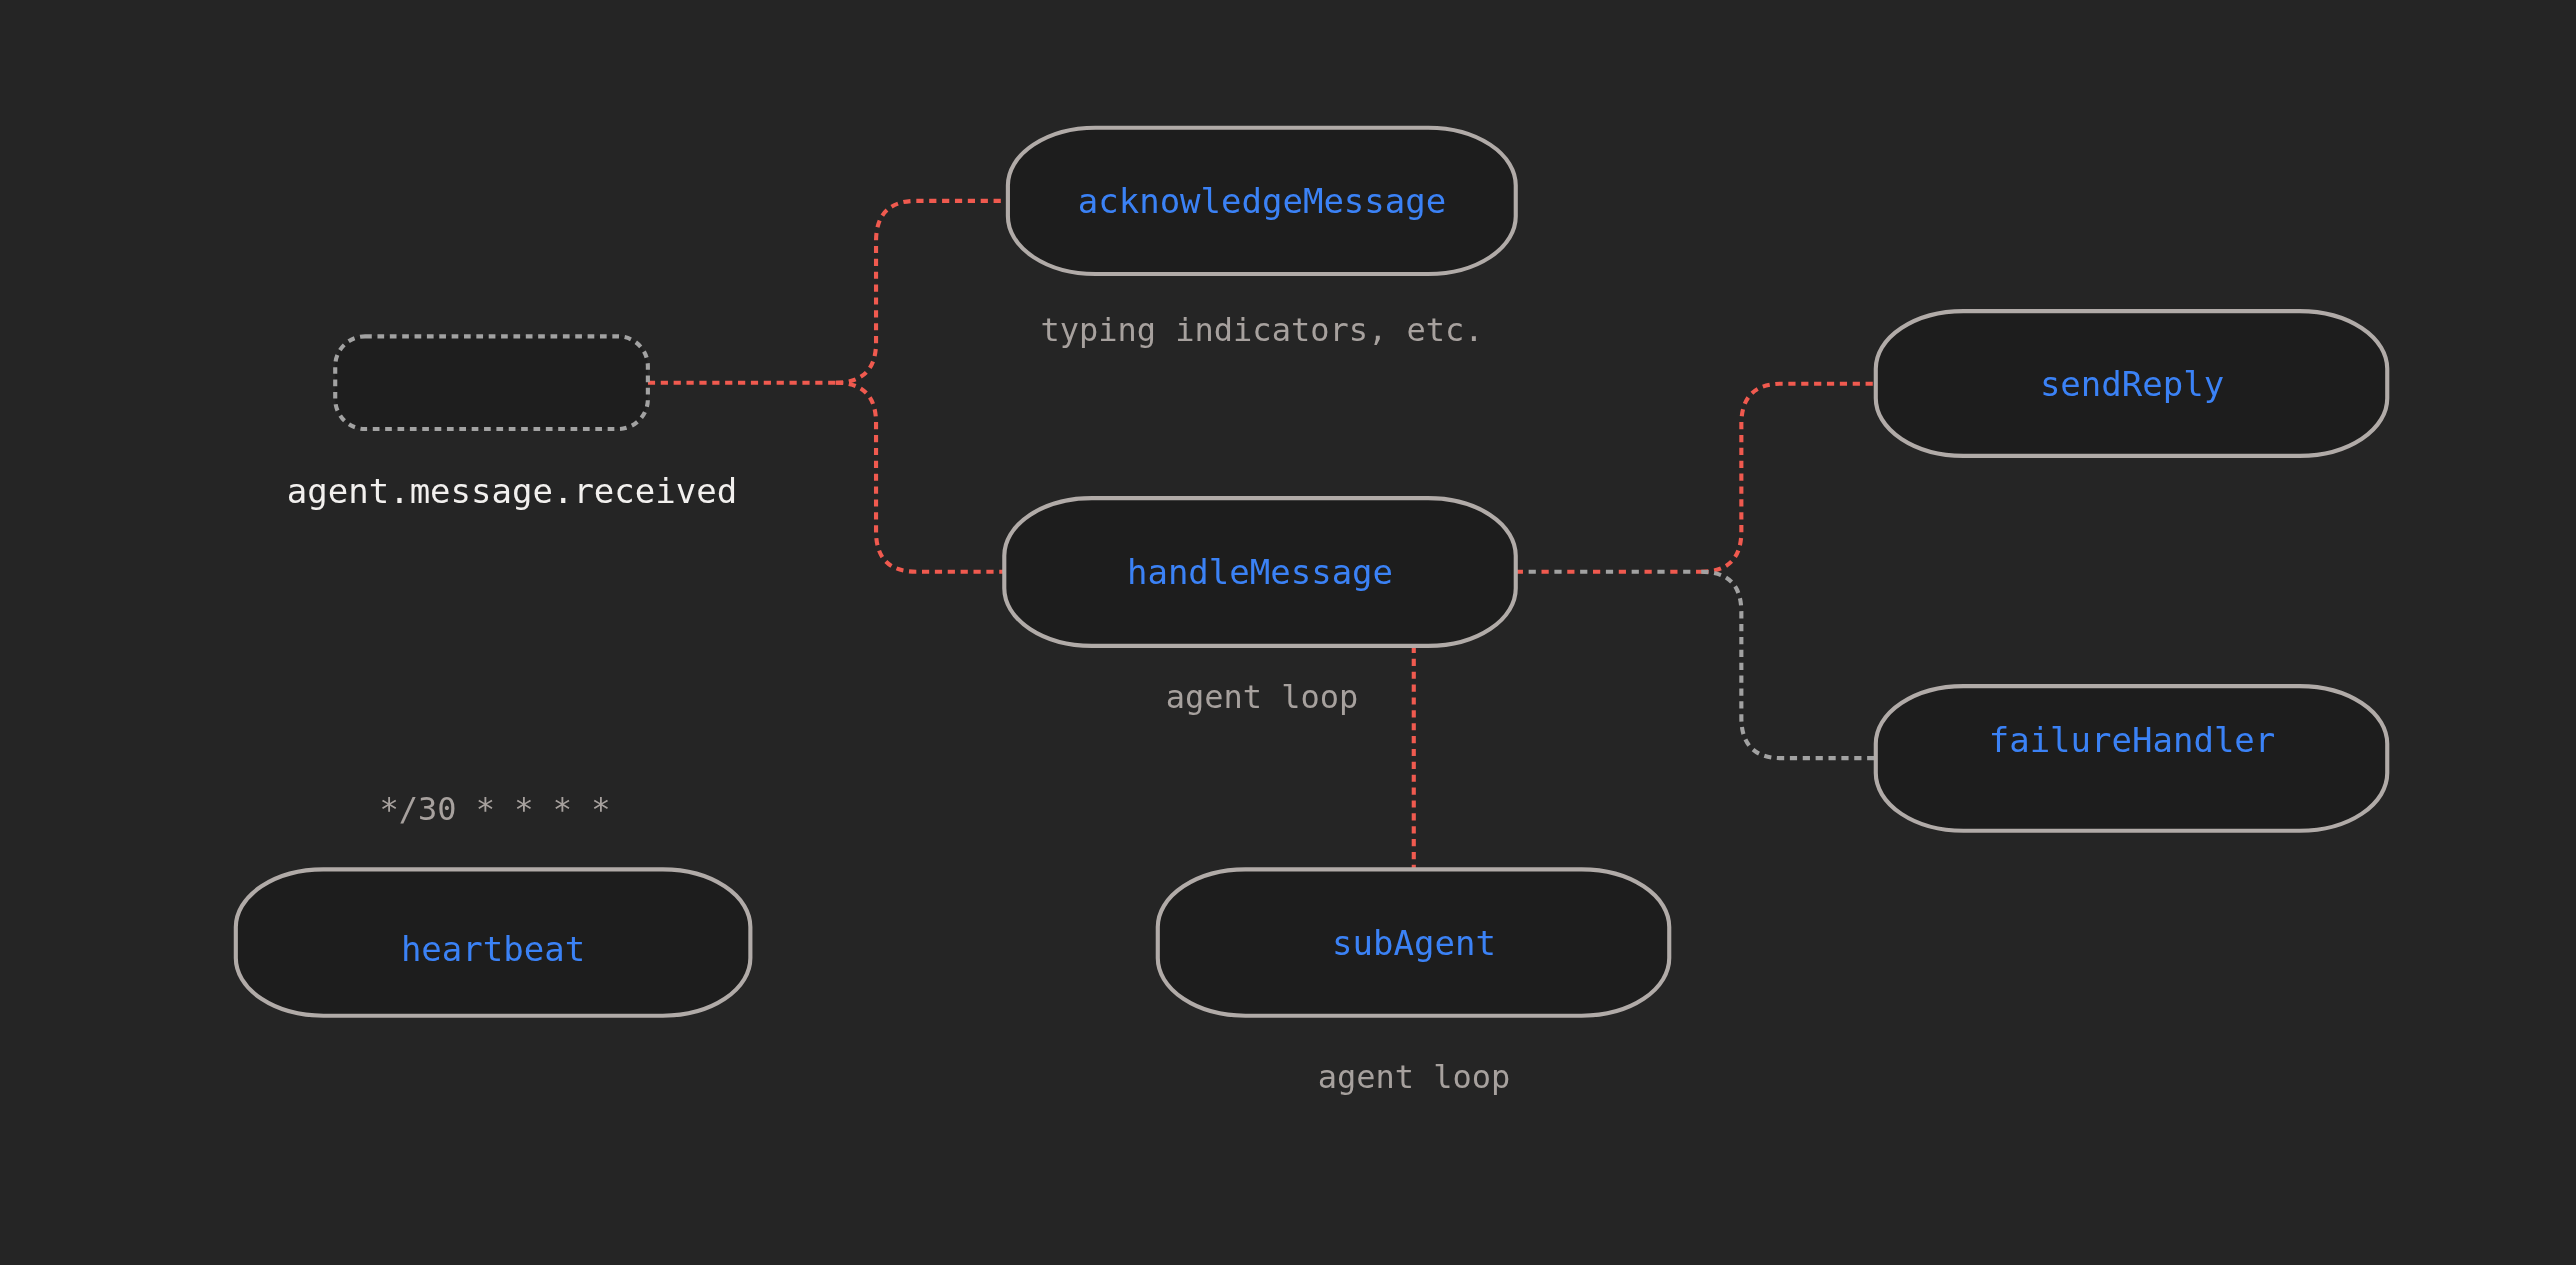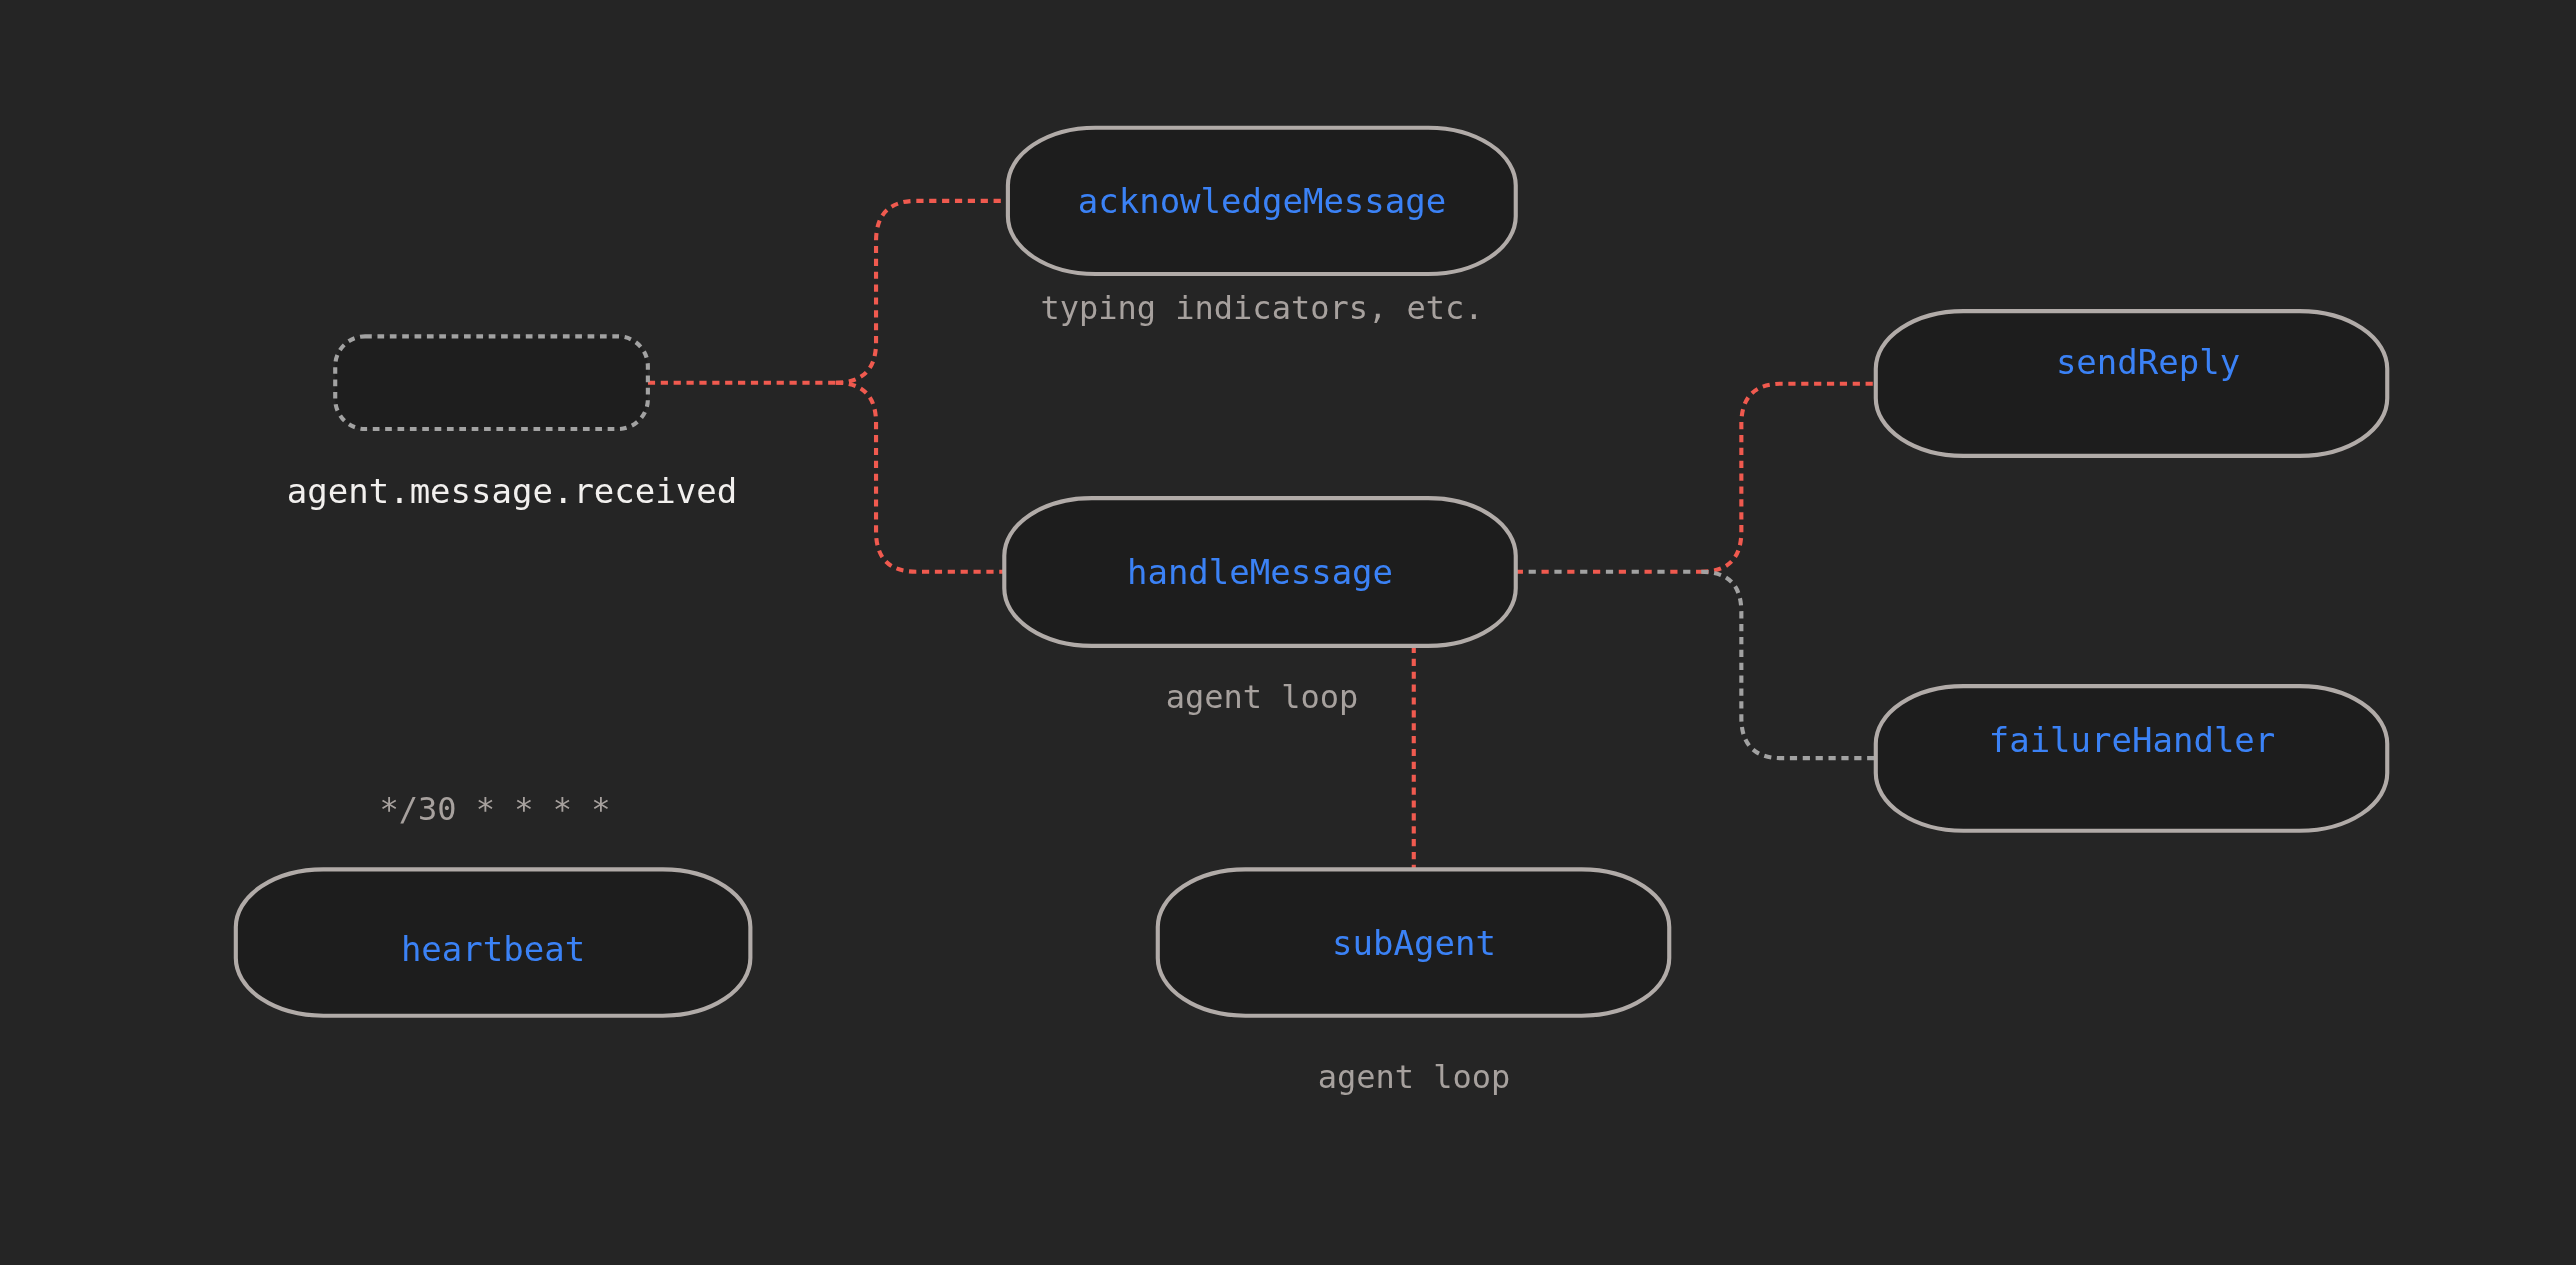--- a/index.html
+++ b/index.html
@@ -71,26 +71,26 @@
     <rect x="1949" y="967" width="993" height="287" rx="170" ry="112" fill="#1d1d1d" stroke="#b1aba8" stroke-width="8"></rect>
     <rect x="3641" y="604" width="993" height="281" rx="170" ry="112" fill="#1d1d1d" stroke="#b1aba8" stroke-width="8"></rect>
     <rect x="3641" y="1332" width="993" height="281" rx="170" ry="112" fill="#1d1d1d" stroke="#b1aba8" stroke-width="8"></rect>
     <rect x="2247" y="1688" width="993" height="284" rx="170" ry="112" fill="#1d1d1d" stroke="#b1aba8" stroke-width="8"></rect>
     <rect x="457" y="1688" width="999" height="284" rx="170" ry="112" fill="#1d1d1d" stroke="#b1aba8" stroke-width="8"></rect>
   </svg>
 
   <div class="label event-label" style="left:512px; top:491px;">agent.message.received</div>
 
   <div class="label node-label" style="left:1262px; top:201px;">acknowledgeMessage</div>
-  <div class="label annotation-label" style="left:1262px; top:308px;">typing indicators, etc.</div>
+  <div class="label annotation-label" style="left:1262px; top:330px;">typing indicators, etc.</div>
 
   <div class="label node-label" style="left:1260px; top:572px;">handleMessage</div>
   <div class="label annotation-label" style="left:1262px; top:697px;">agent loop</div>
 
-  <div class="label node-label" style="left:2132px; top:362px;margin-left:16px;">sendReply</div>
+  <div class="label node-label" style="left:2132px; top:384px;">sendReply</div>
 
   <div class="label node-label" style="left:2132px; top:740px;">failureHandler</div>
 
   <div class="label node-label" style="left:1414px; top:943px;text-align:right;">subAgent</div>
   <div class="label annotation-label" style="left:1414px; top:1077px;">agent loop</div>
 
   <div class="label annotation-label" style="left:495px; top:809px;">*/30 * * * *</div>
   <div class="label node-label" style="left:493px; top:949px;">heartbeat</div>
 
 </div>

